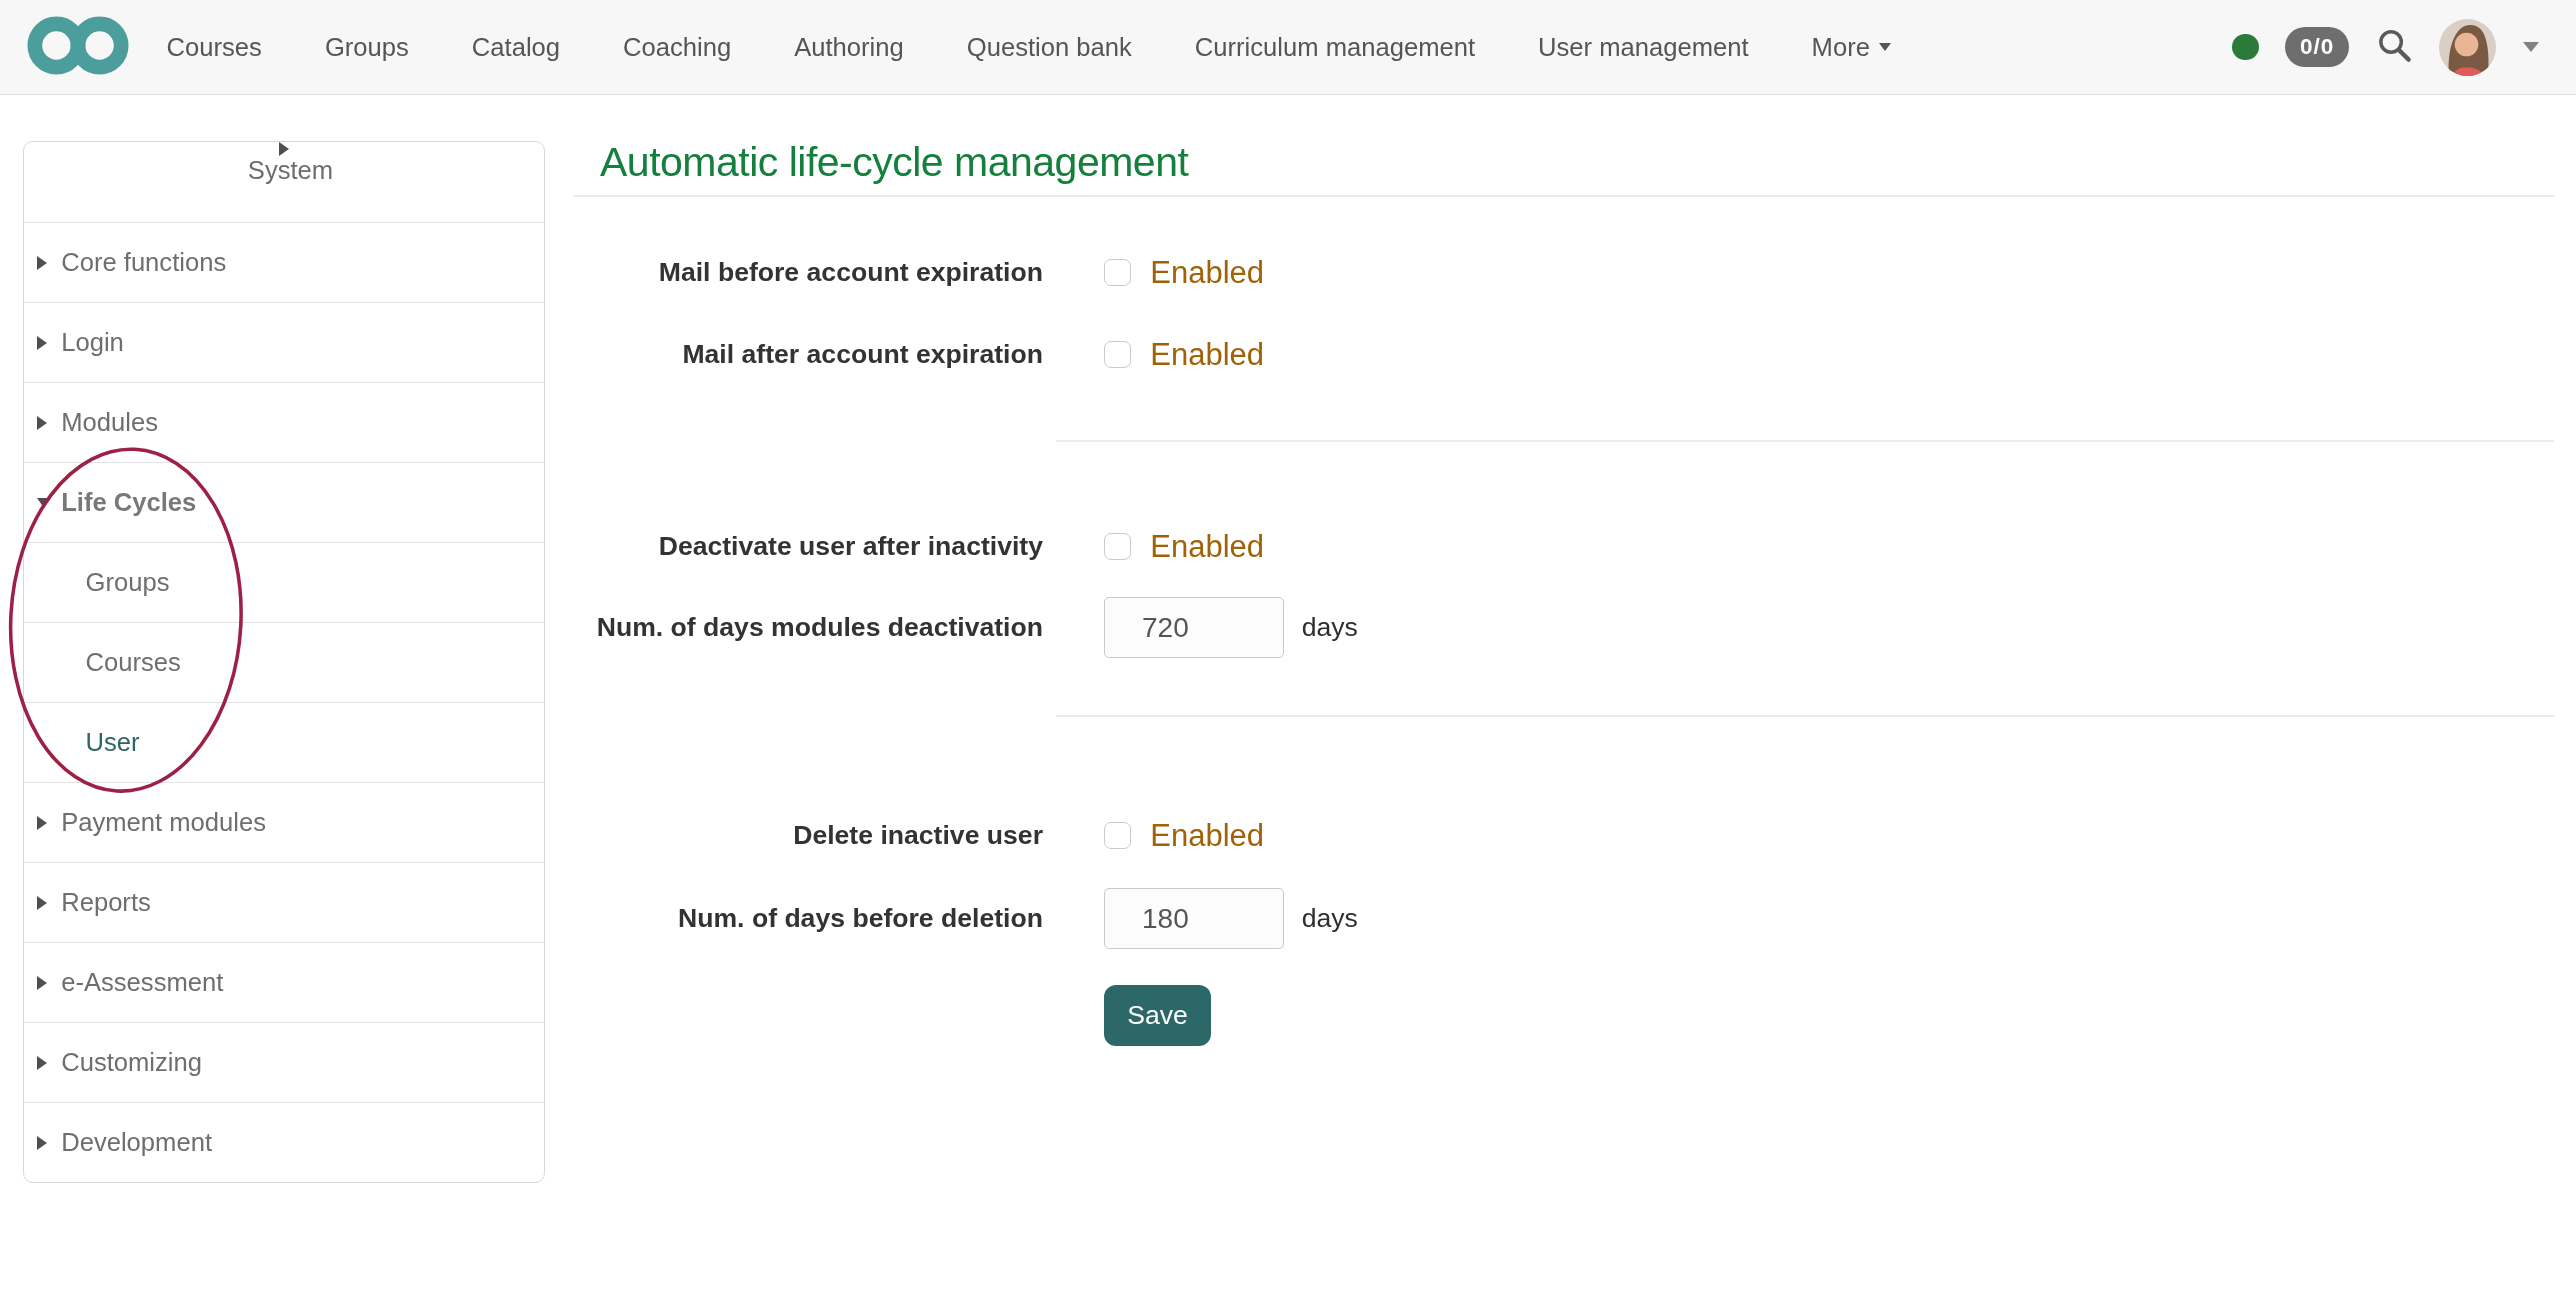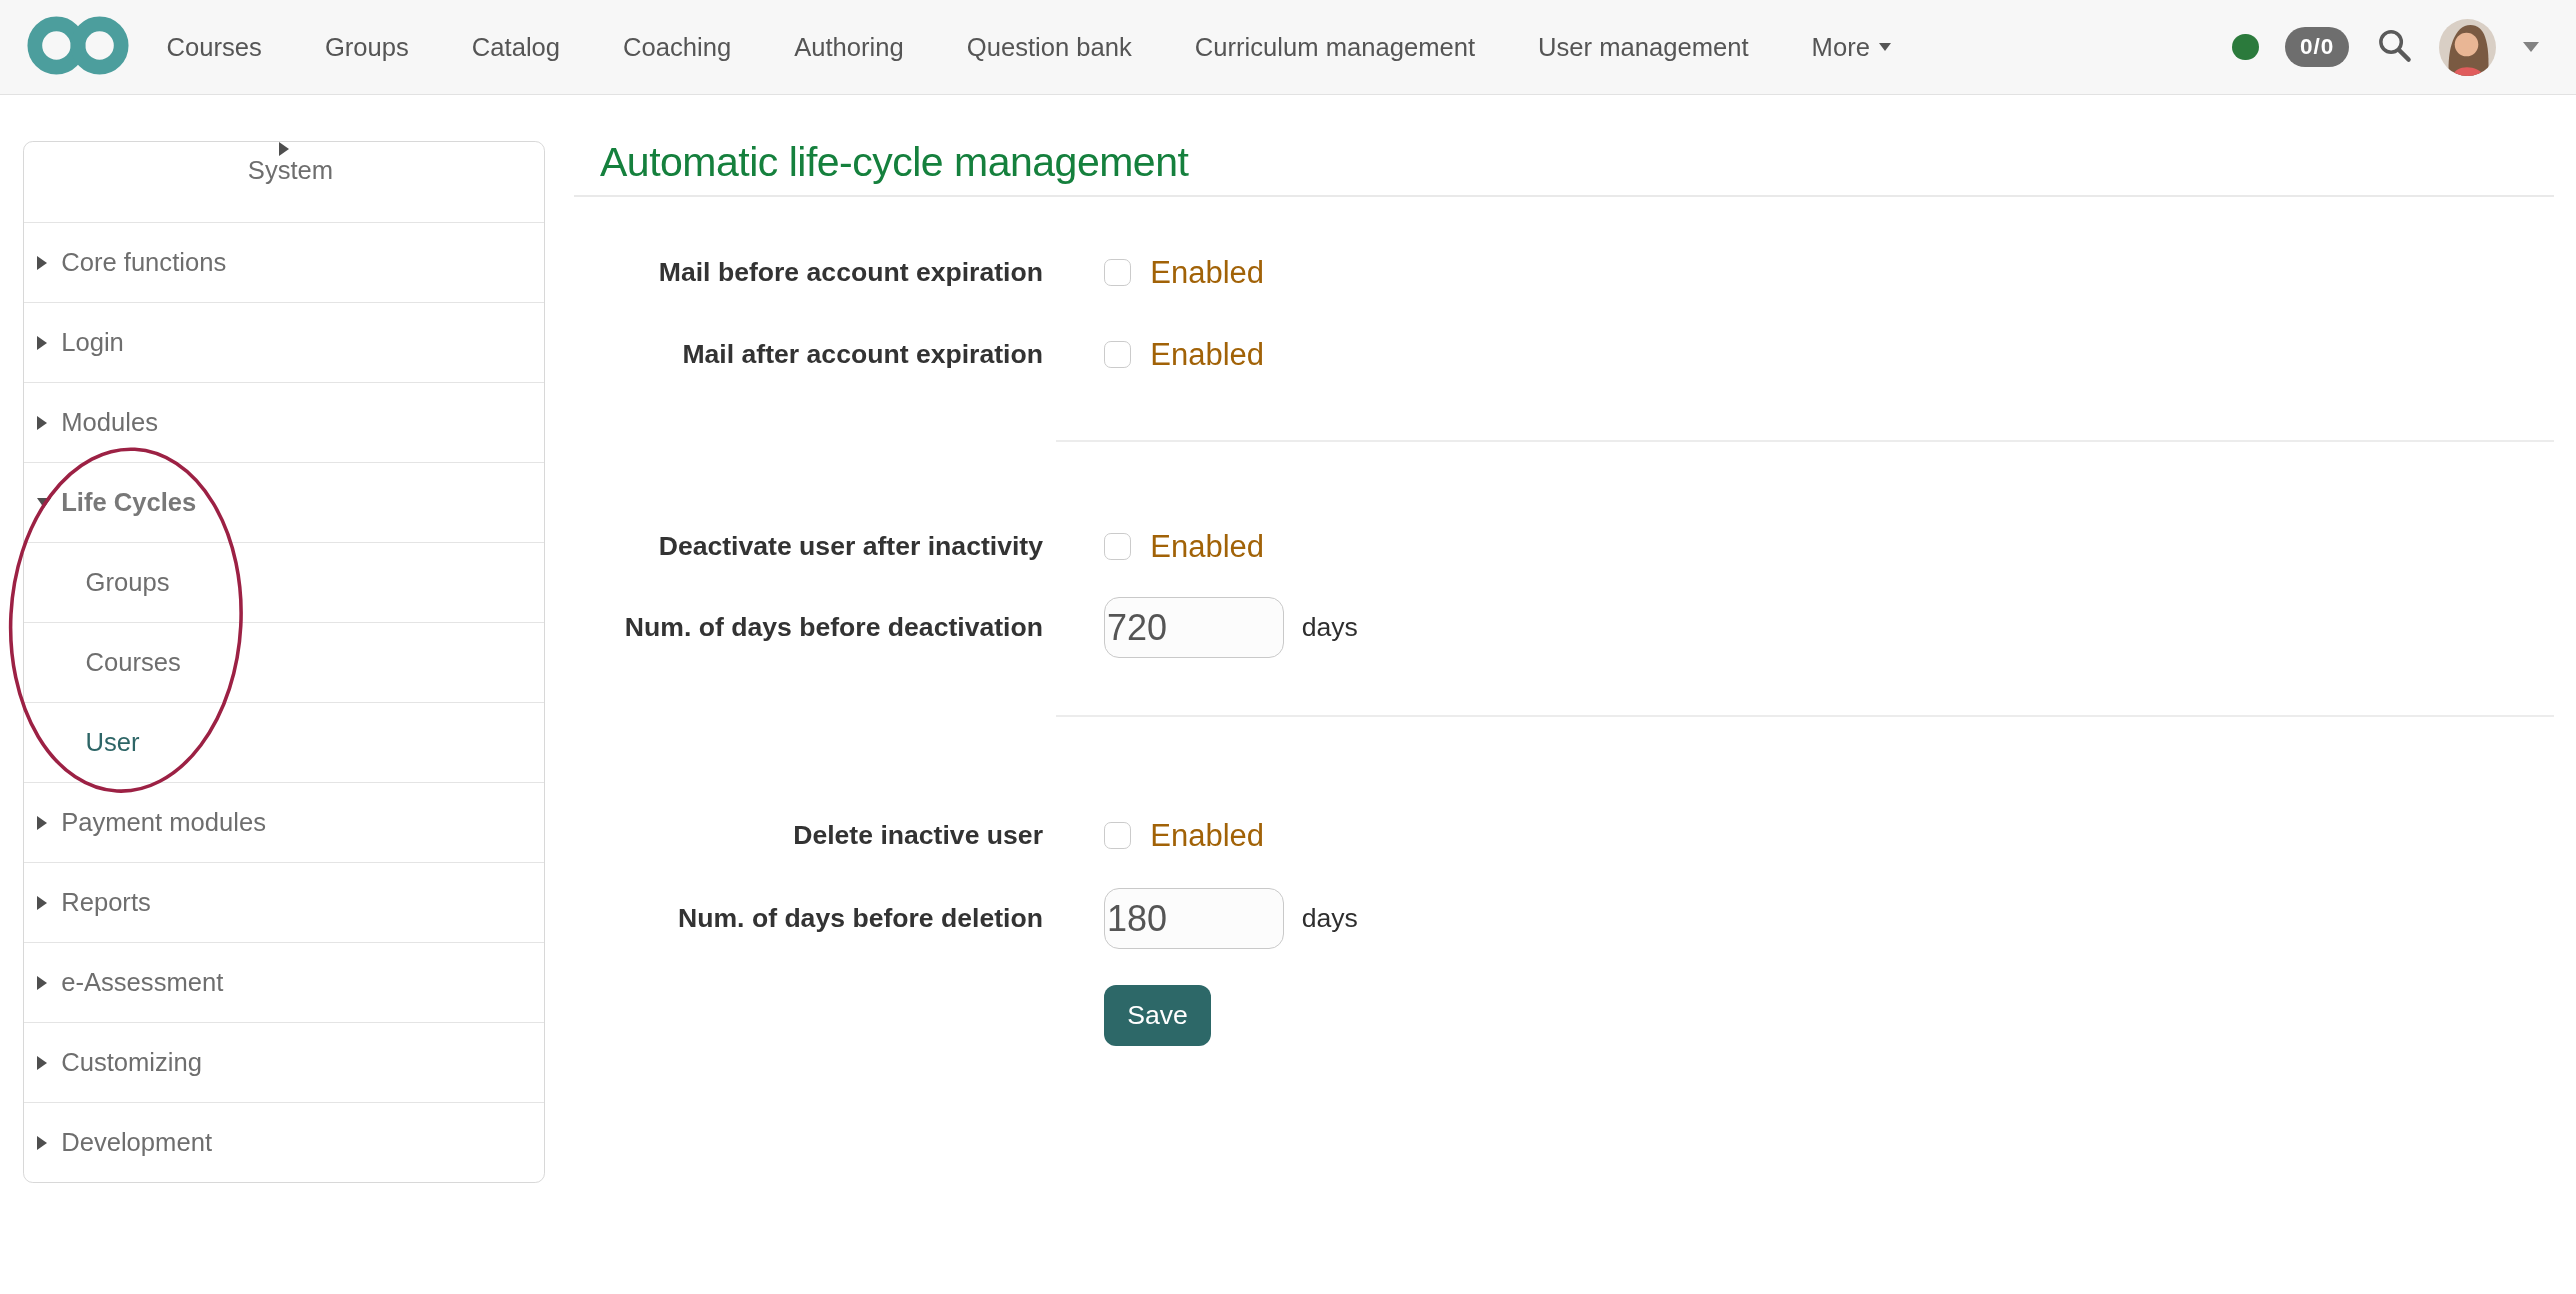--- a/index.html
+++ b/index.html
@@ -94,23 +94,23 @@
     font-size: 26.6px; font-weight: bold; color: #333;
   }
   .felem { margin-left: 61px; display: flex; align-items: center; }
   .checkbox {
     appearance: none; -webkit-appearance: none;
     width: 26.6px; height: 26.6px; border: 1.5px solid #cbcbcb; border-radius: 6.9px;
     background: #fff; cursor: pointer; margin: 0 19.7px 0 0; flex-shrink: 0;
   }
   .enabled-label { font-size: 31px; color: #a16207; }
   .num-input {
-    width: 180px; height: 61px; border: 1.5px solid #c9c9c9; border-radius: 15px;
+    width: 180px; height: 61px; border: 1.5px solid #c9c9c9; border-radius: 5px;
     background: #fcfcfc; font-family: "Liberation Sans", sans-serif;
-    font-size: 36px; color: #555; padding-left: 2px;
+    font-size: 28px; color: #555; padding-left: 37px;
   }
   .unit-label { font-size: 26.6px; color: #2e2e2e; margin-left: 17.7px; }
   .sect-divider {
     position: absolute; left: 482px; right: 0;
     border-top: 2px solid #ececec;
   }
   .save-btn {
     position: absolute; left: 530px; top: 985px;
     width: 107px; height: 61px; border: none; border-radius: 12px;
     background: #2d6868; color: #fff; font-size: 26.6px;
@@ -256,21 +256,21 @@
 
   <div class="frow r3">
     <label class="flabel">Deactivate user after inactivity</label>
     <div class="felem">
       <input type="checkbox" class="checkbox" style="">
       <span class="enabled-label">Enabled</span>
     </div>
   </div>
 
   <div class="frow r4">
-    <label class="flabel">Num. of days before deactivation</label>
+    <label class="flabel">Num. of days modules deactivation</label>
     <div class="felem">
       <input type="text" class="num-input" value="720" style="">
       <span class="unit-label">days</span>
     </div>
   </div>
 
   <div class="sect-divider d2"></div>
 
   <div class="frow r5">
     <label class="flabel">Delete inactive user</label>

